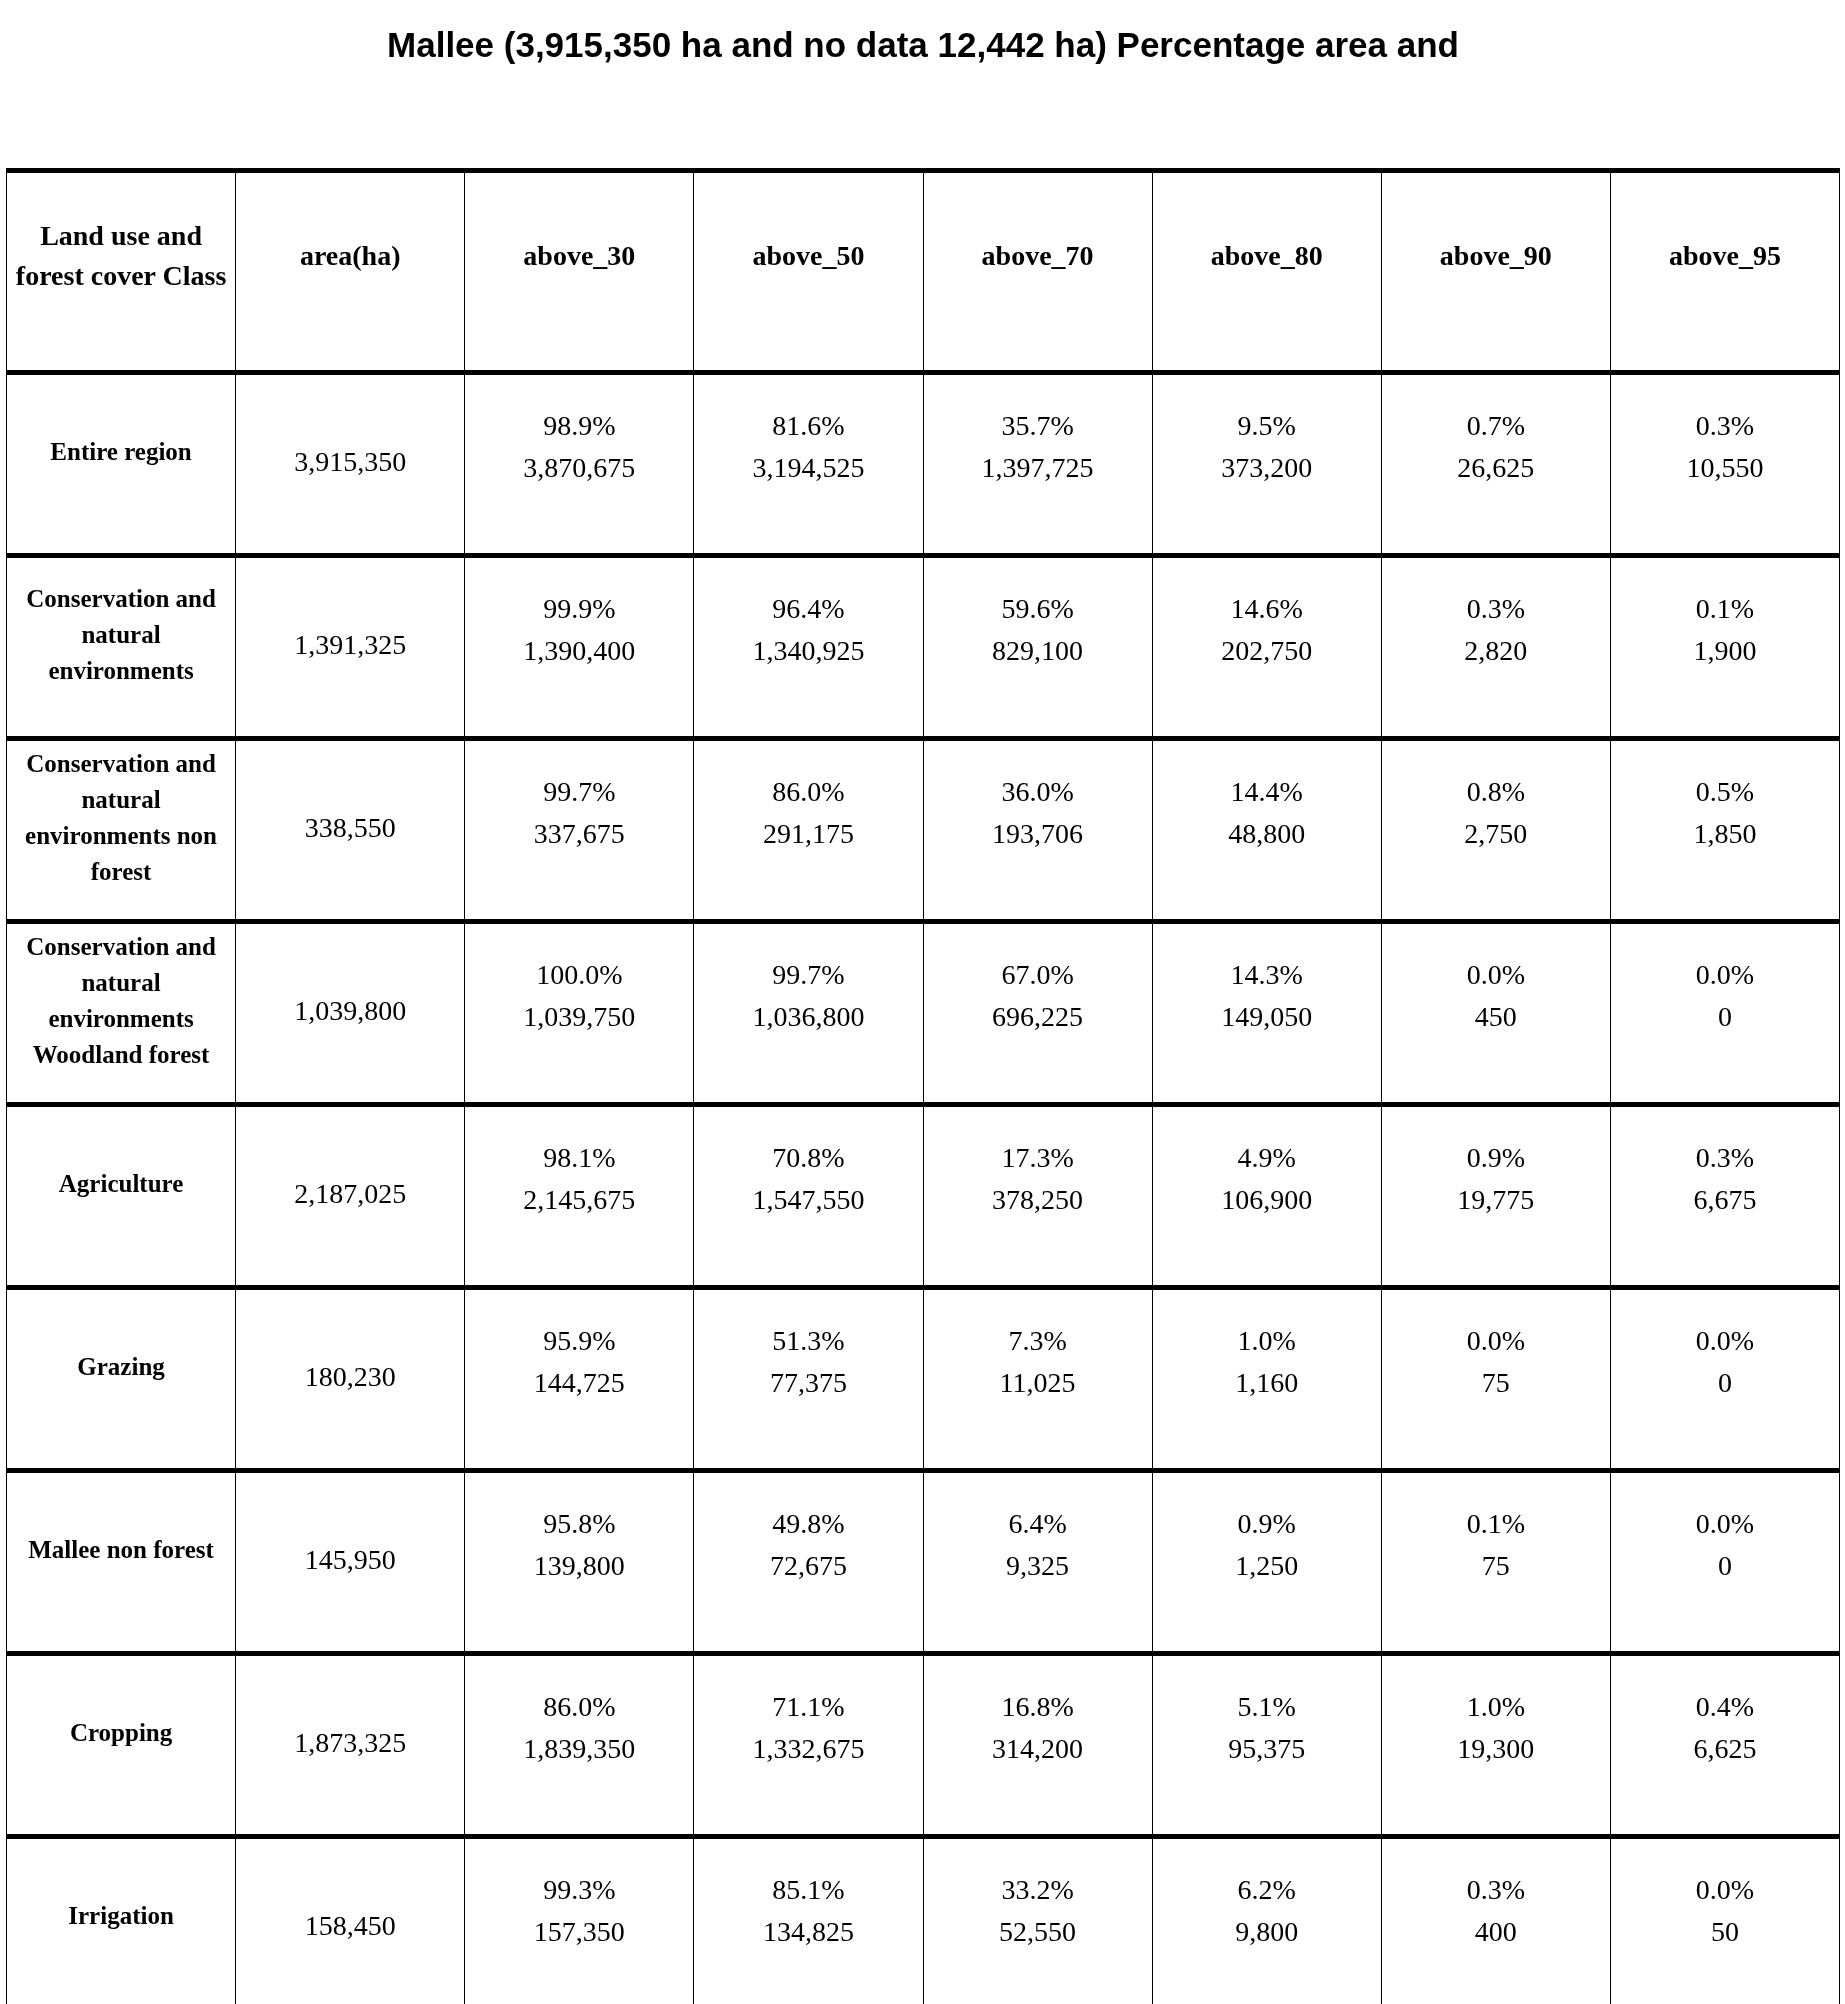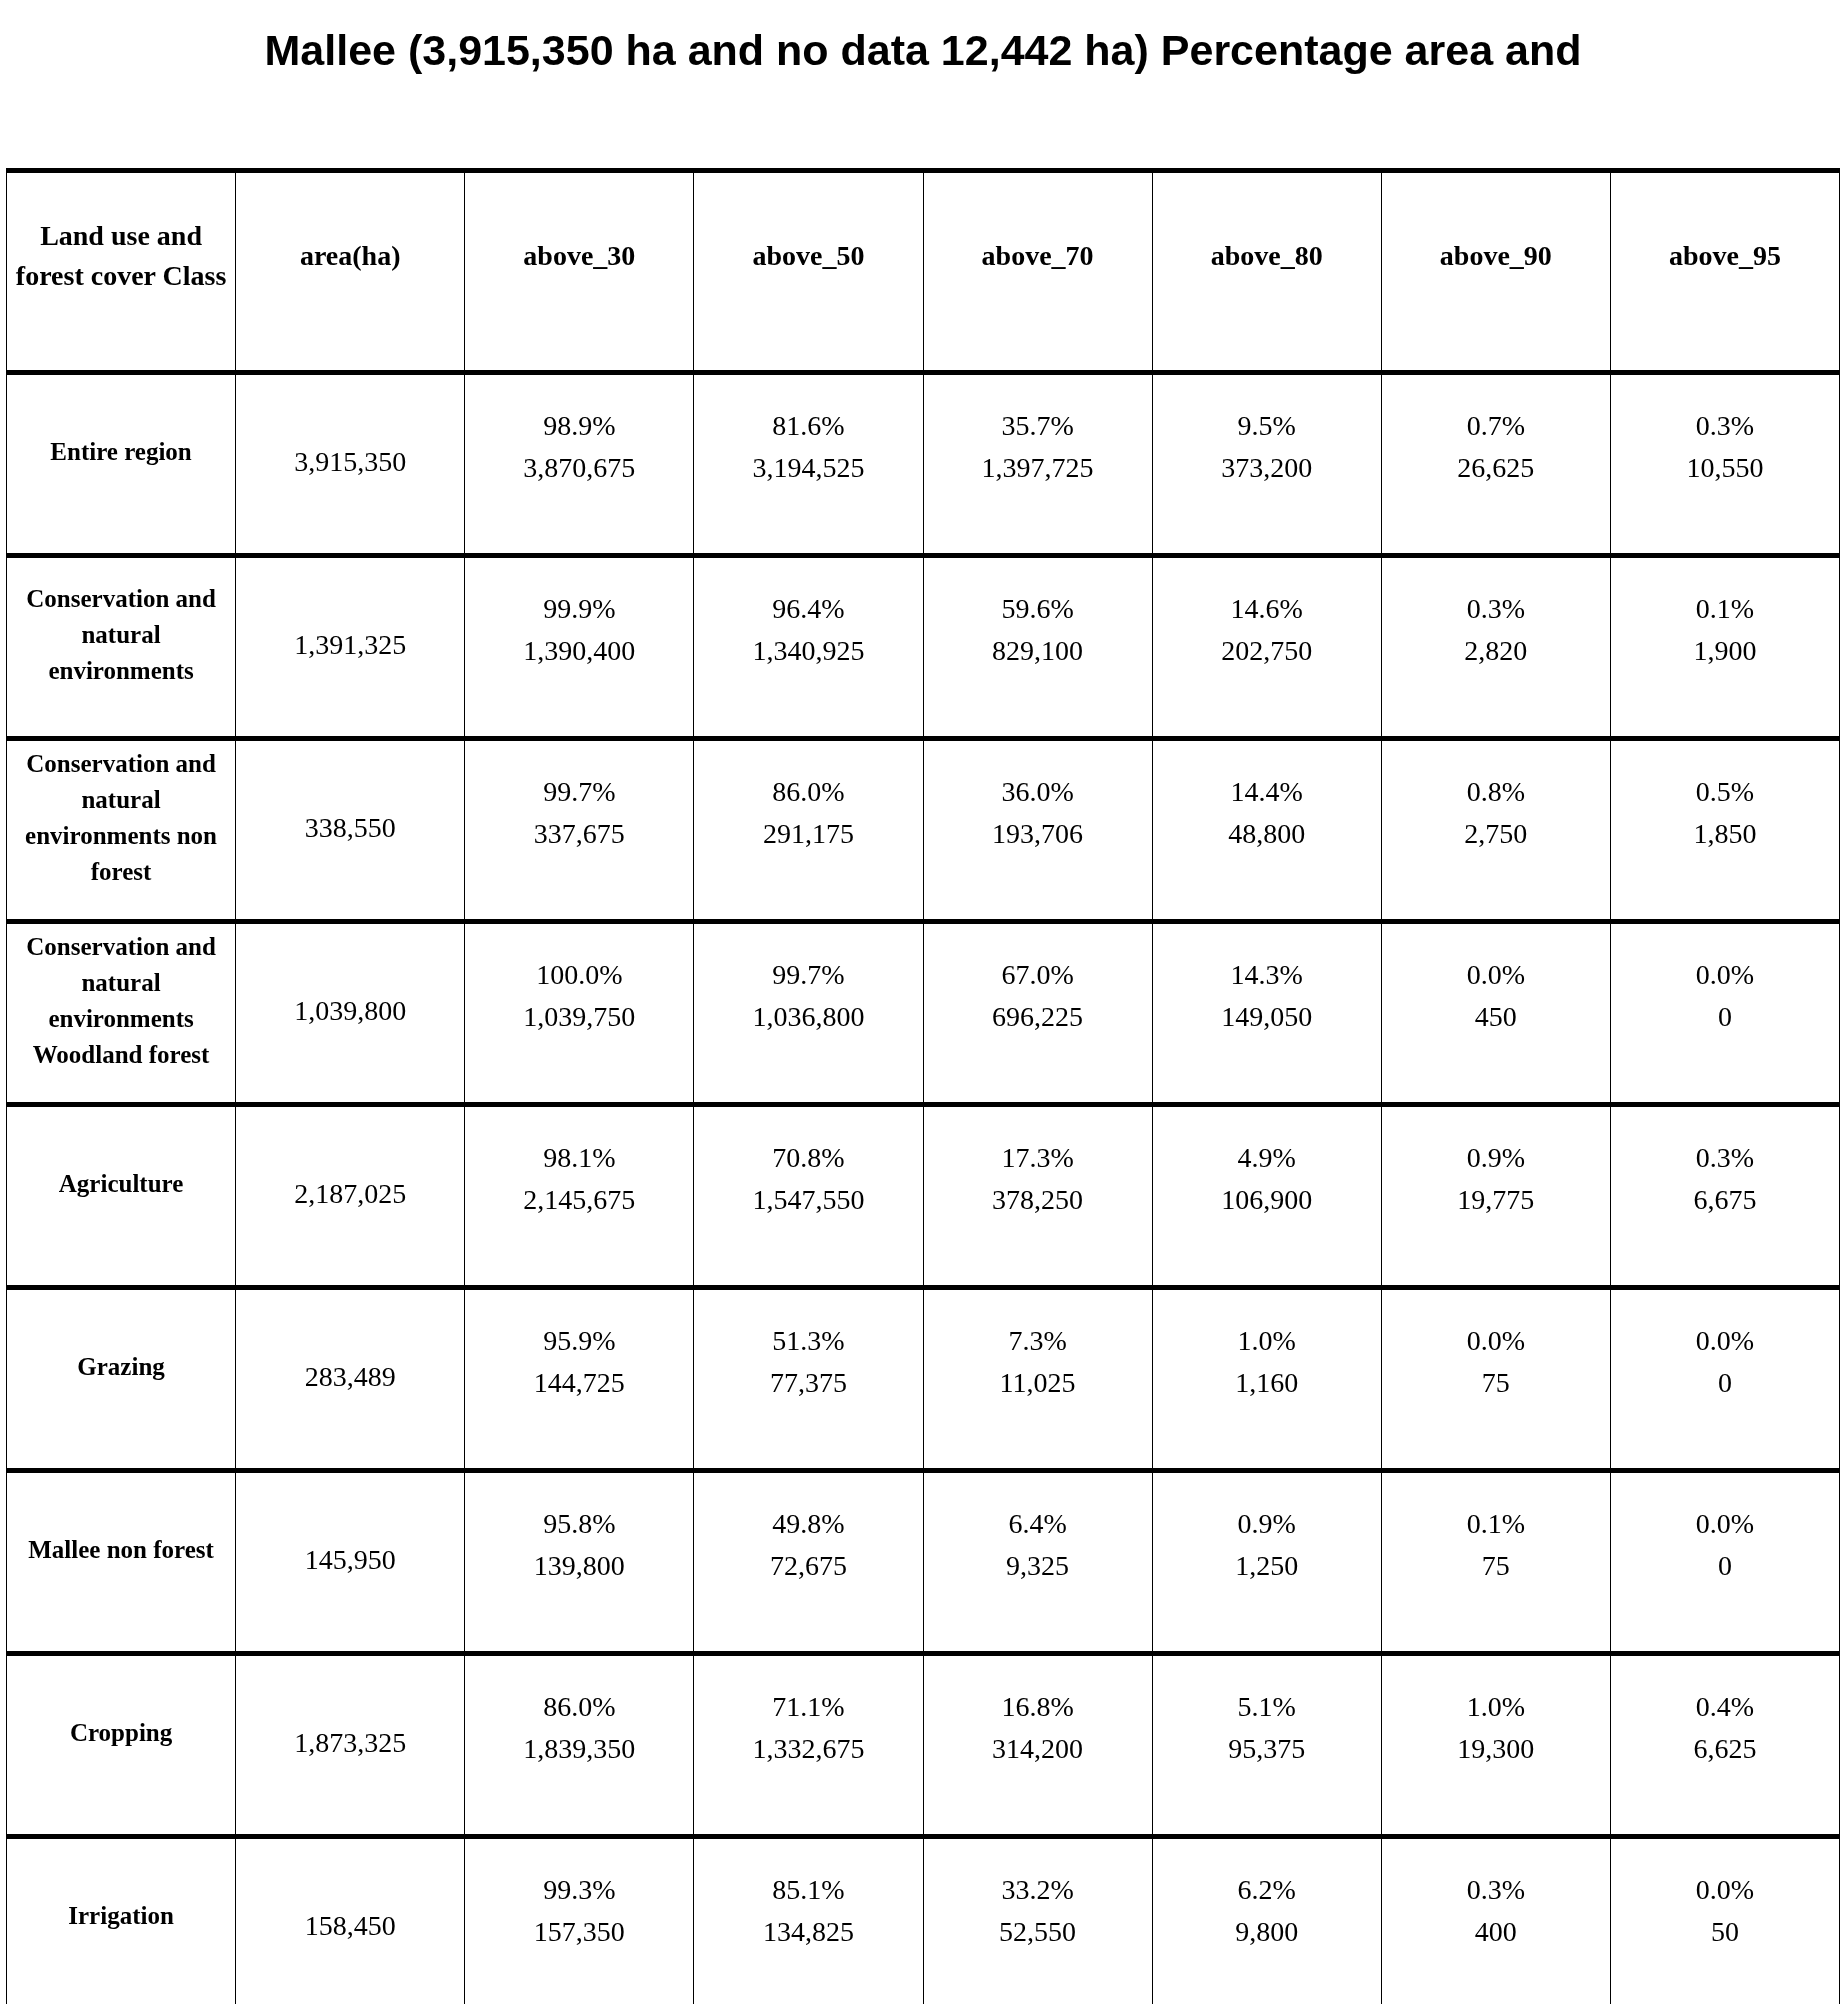--- a/index.html
+++ b/index.html
@@ -4,21 +4,21 @@
 <style>
   html,body { margin:0; padding:0; }
   body {
     width:1846px; height:2533px; position:relative;
     background:#ffffff; color:#000;
     font-family:"Liberation Serif", serif;
   }
   .title {
     position:absolute; top:21px; left:0; width:100%;
     text-align:center; font-family:"Liberation Sans", sans-serif;
-    font-weight:bold; font-size:43px; line-height:1.38; color:#000;
+    font-weight:bold; font-size:35px; line-height:1.38; color:#000;
   }
   table.data {
     position:absolute; top:168px; left:6px; width:1834px;
     border-collapse:collapse; table-layout:fixed;
     border:5.2px solid #000; border-left-width:1.6px; border-right-width:1.6px;
   }
   table.data tr { border-top:5.2px solid #000; }
   table.data th, table.data td {
     border-left:1.6px solid #000; border-right:1.6px solid #000;
     text-align:center; vertical-align:middle;
@@ -286,21 +286,21 @@
             <div>0.3%</div>
             <div>6,675</div>
           </div>
         </td>
       </tr>
       <tr>
         <td>
           <div class="labeltext">Grazing</div>
         </td>
         <td>
-          <div class="areatext">283,489</div>
+          <div class="areatext">180,230</div>
         </td>
         <td>
           <div class="stack">
             <div>95.9%</div>
             <div>144,725</div>
           </div>
         </td>
         <td>
           <div class="stack">
             <div>51.3%</div>

